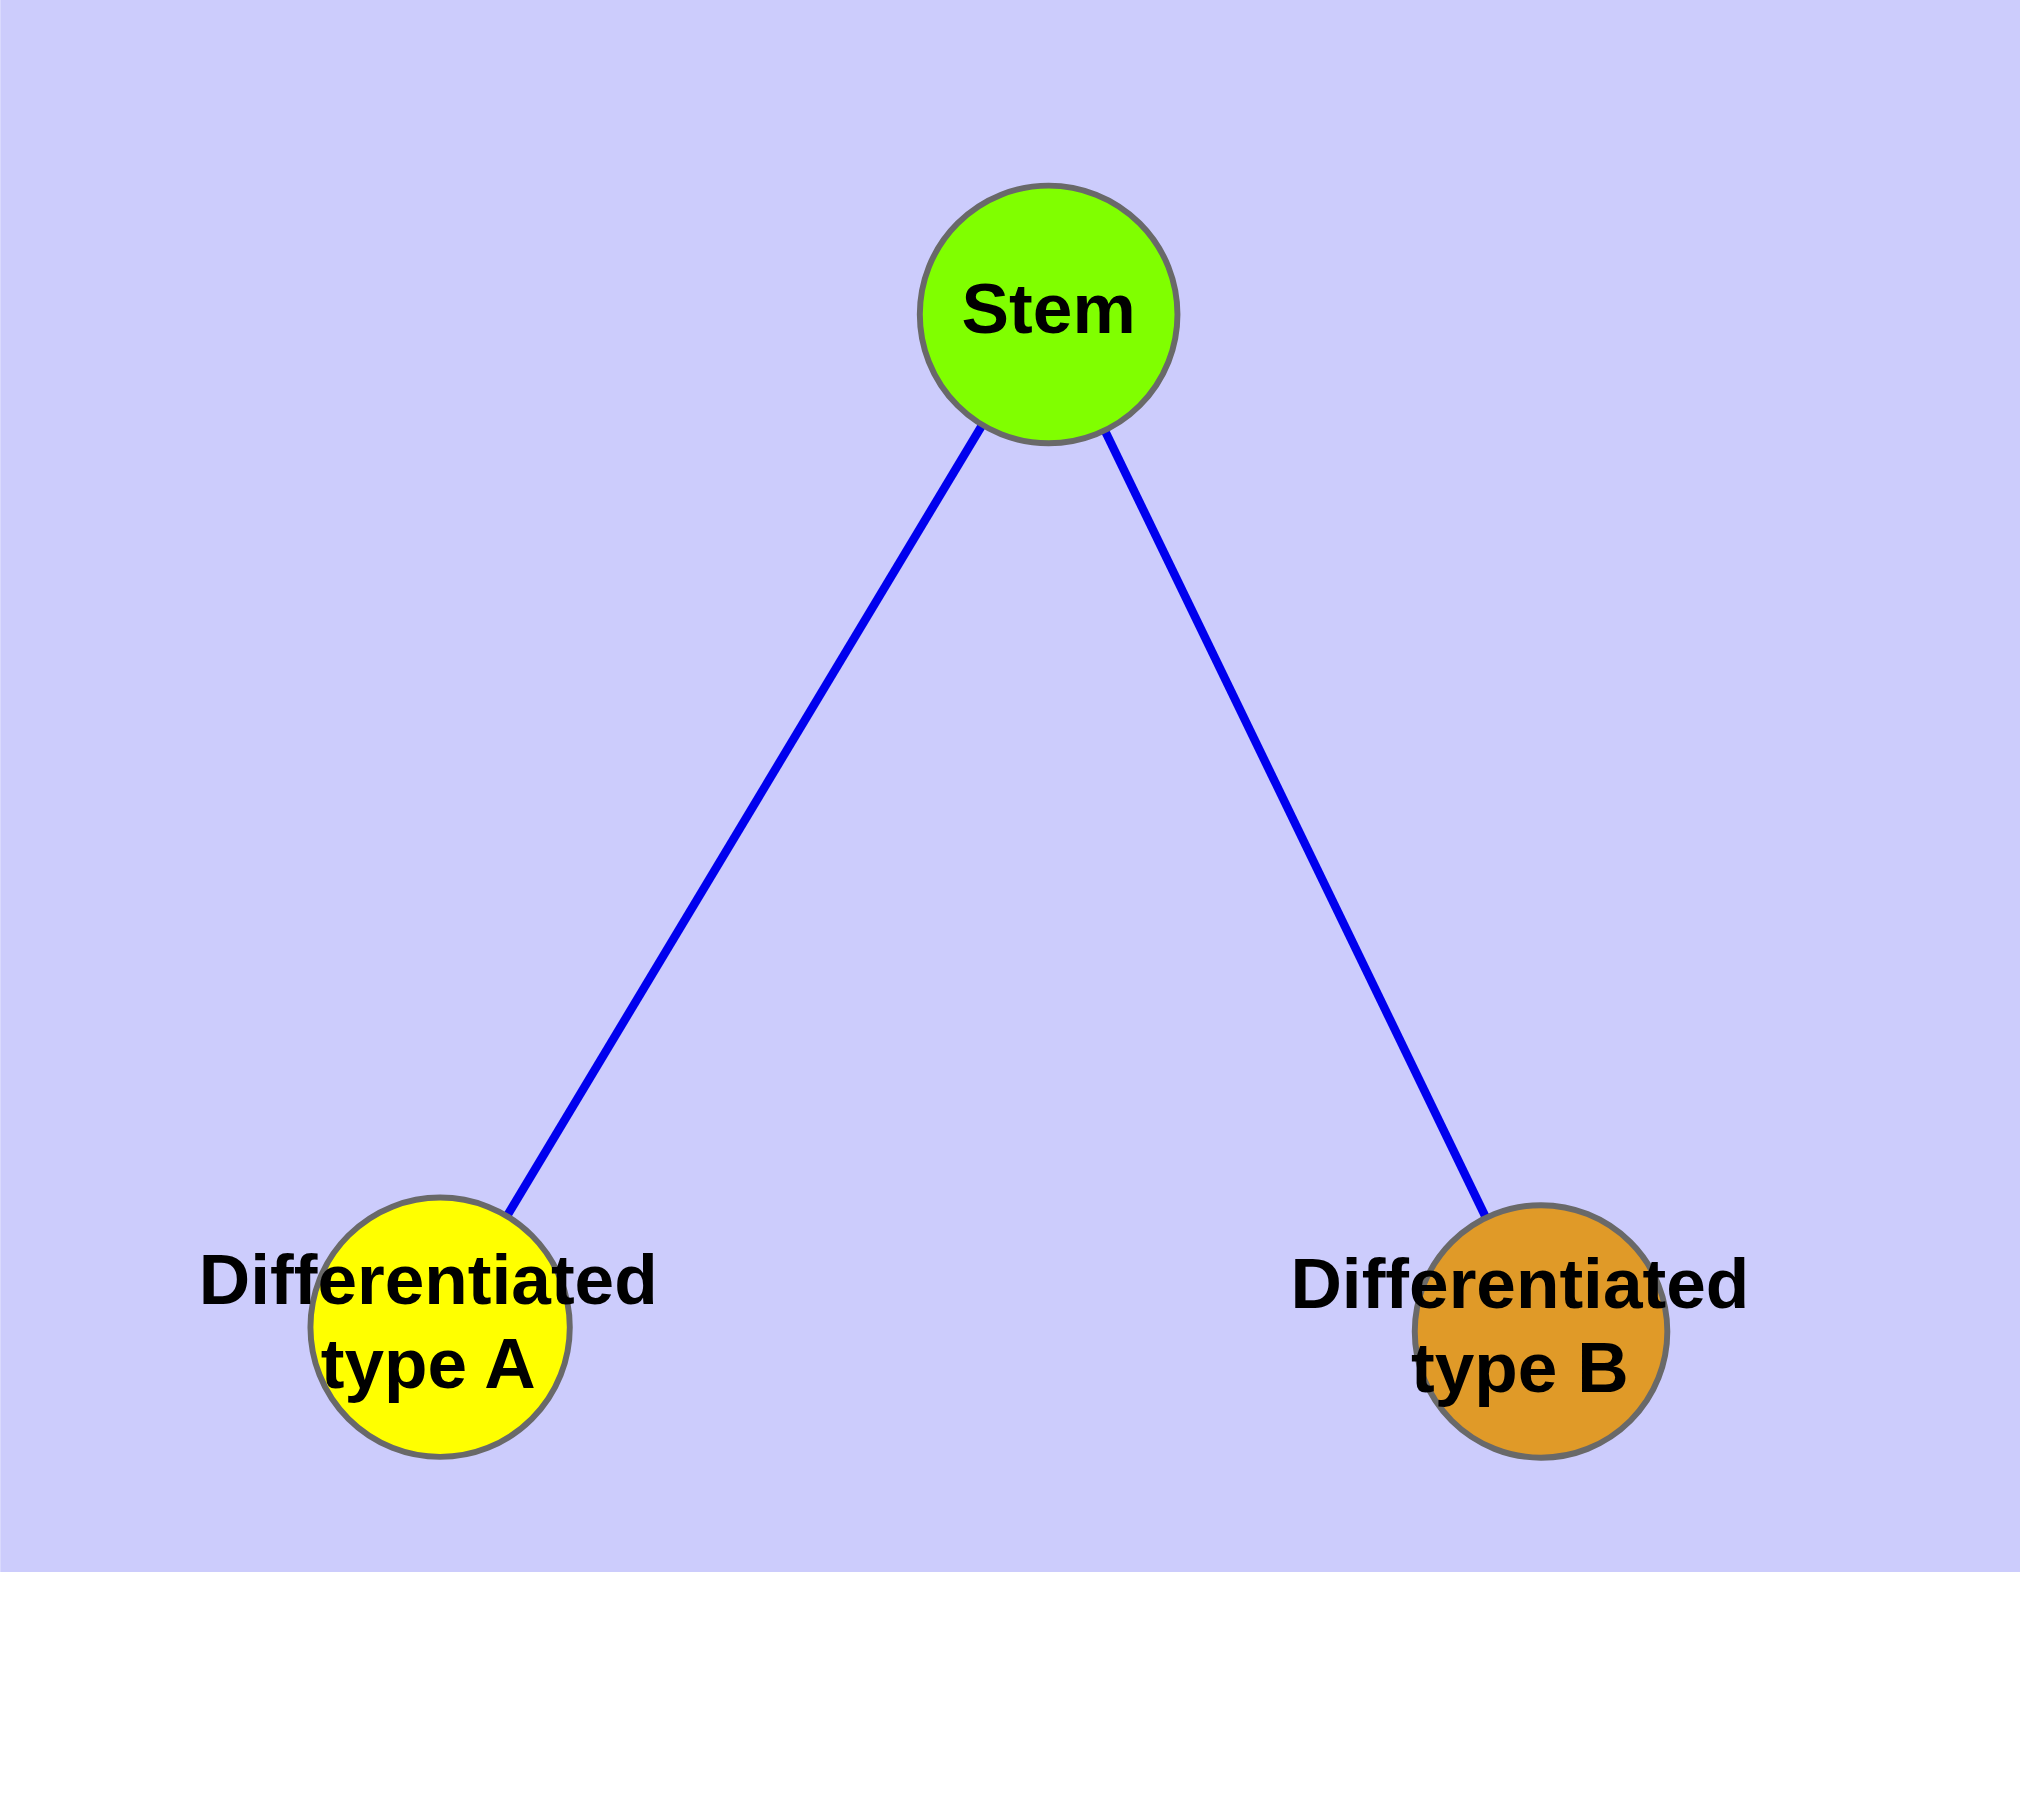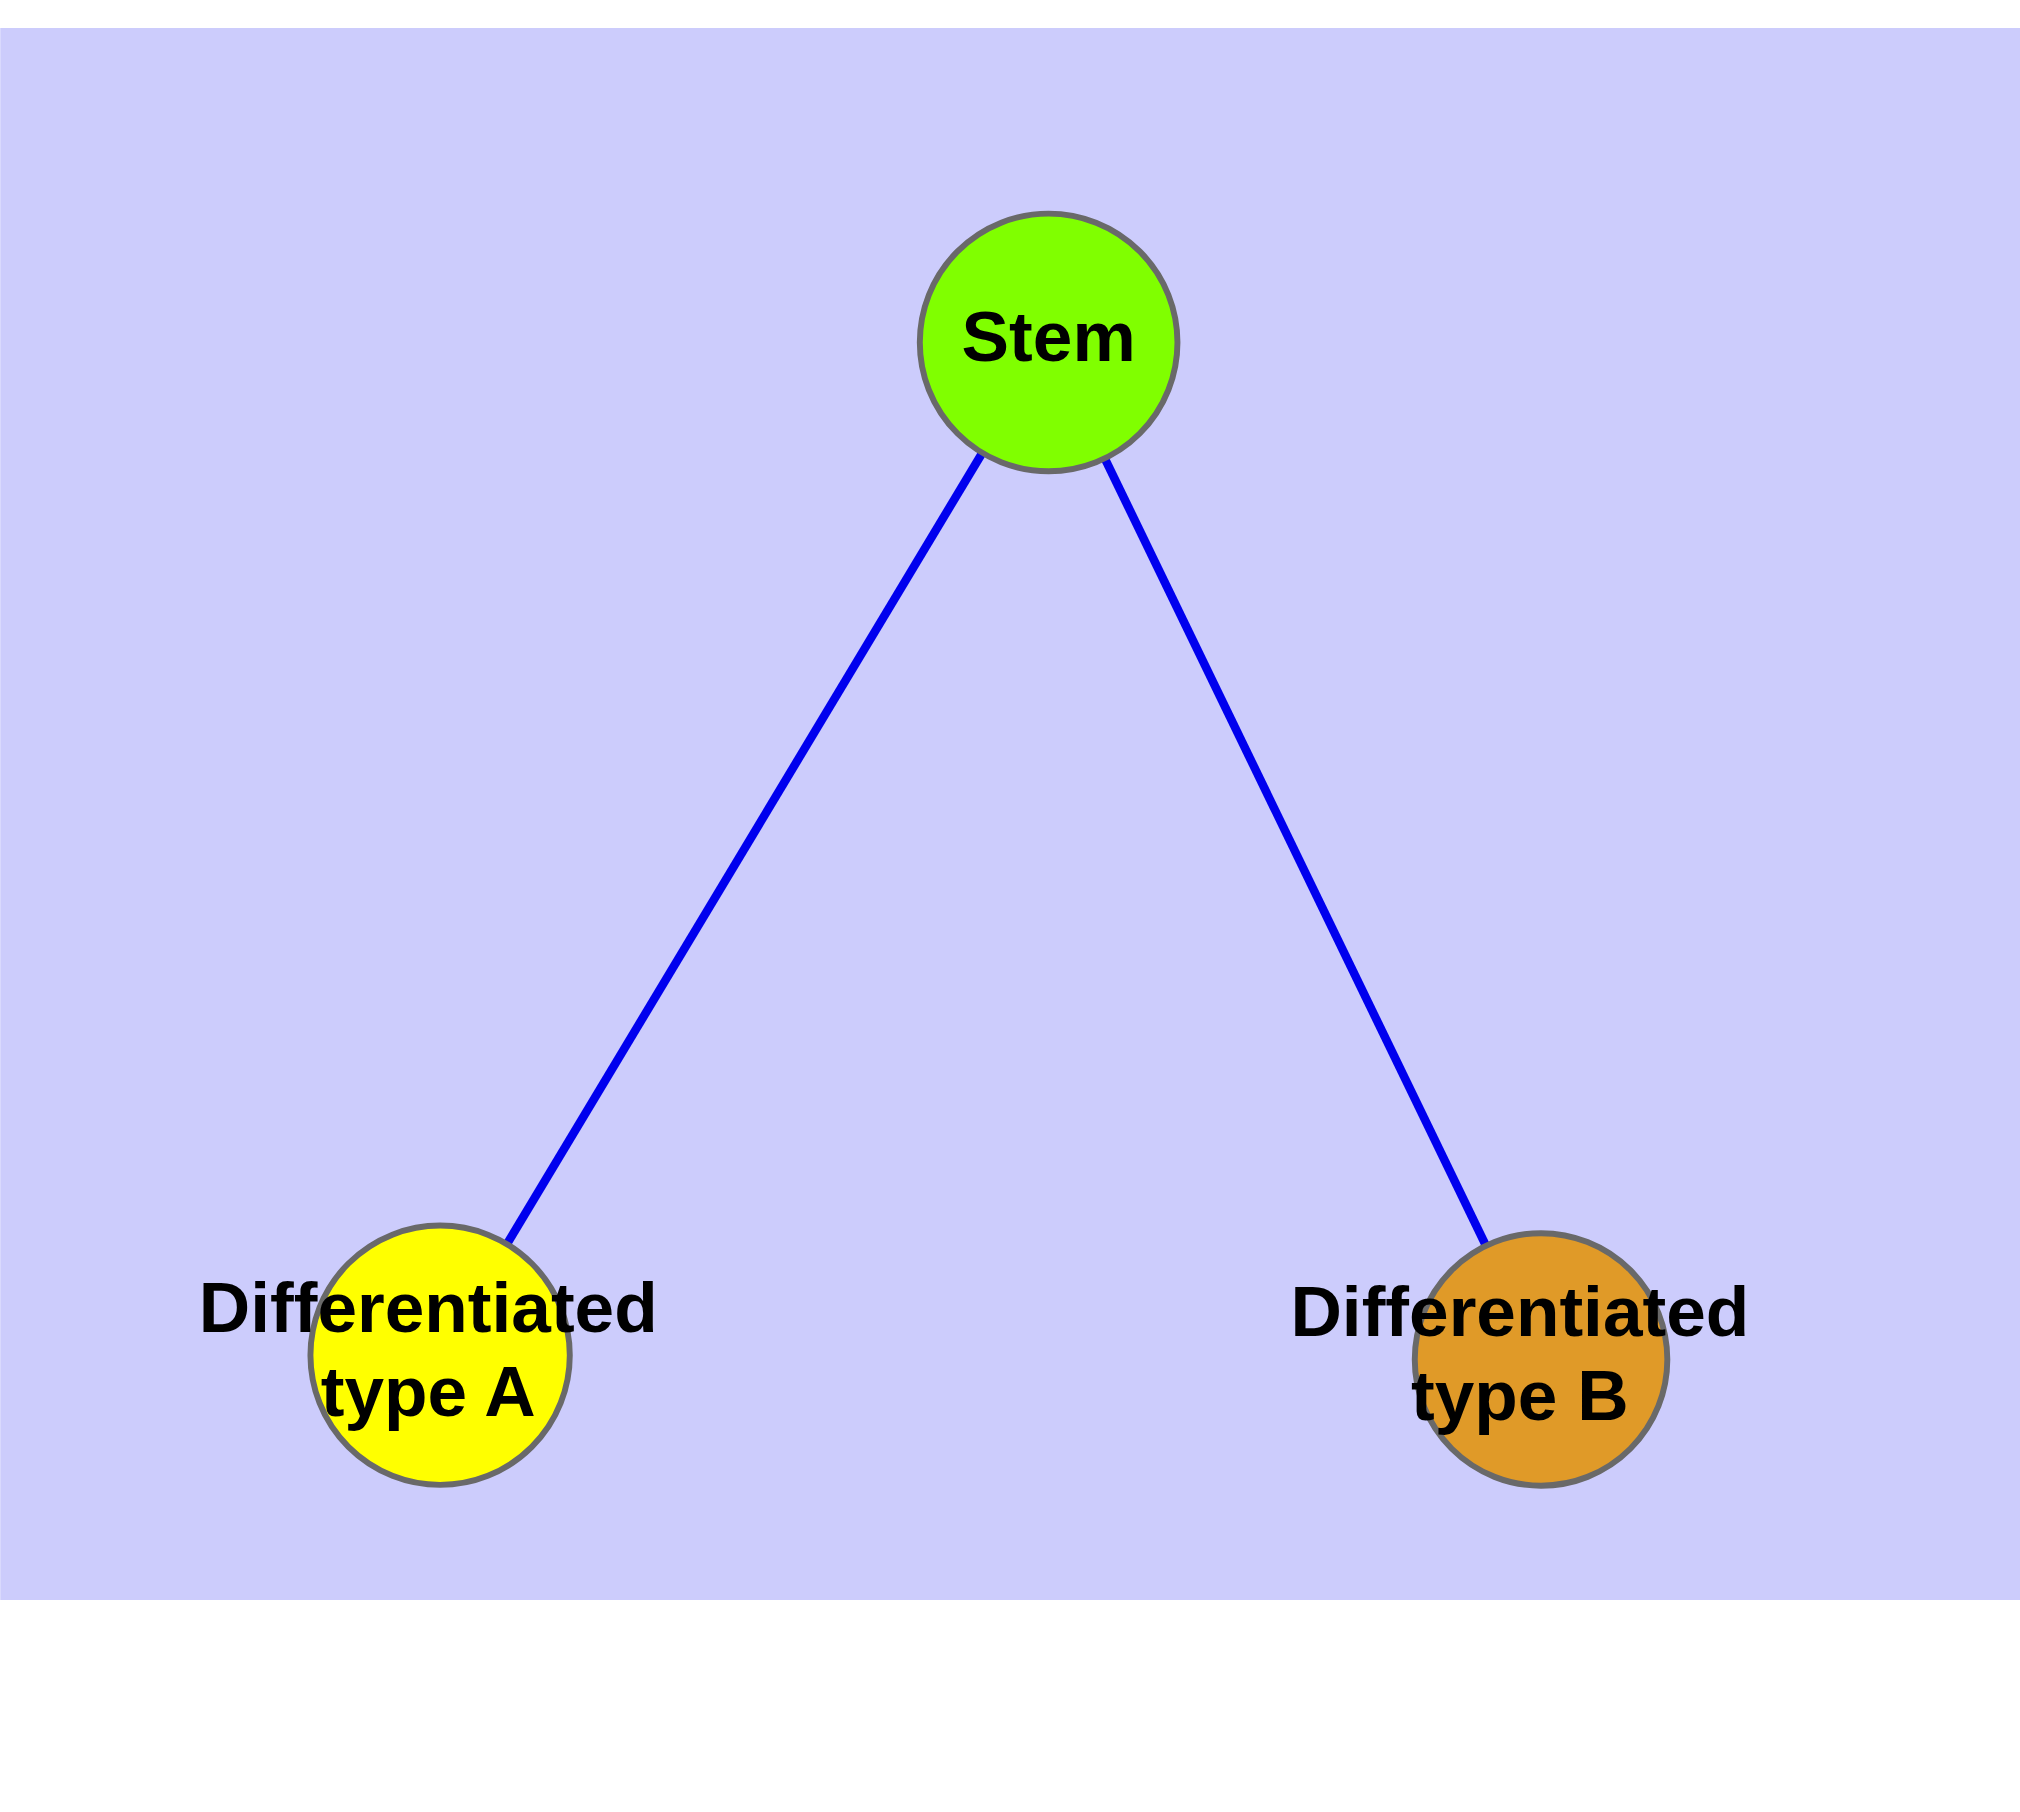--- a/index.html
+++ b/index.html
@@ -30,21 +30,21 @@
     font-weight: bold;
     fill: #000000;
     text-anchor: middle;
     dominant-baseline: middle;
     paint-order: normal;
   }
 </style>
 </head>
 <body>
 
-<div id="stage" style="width: 2021px; height: 1572px; margin-top: 28px;">
+<div id="stage" style="width: 2021px; height: 1572px;">
   <svg id="graph-canvas" viewBox="0 0 2384 2138" xmlns="http://www.w3.org/2000/svg" style="width: 2021px; height: 1812px;">
     <rect id="bg-rect" x="0" y="0" width="2384" height="2138" fill="#ccccfc"></rect>
     <g id="edges-layer">
         <line x1="1160.7765832273637" y1="497.86209337507006" x2="595.7384398589378" y2="1438.2807303183415" stroke="#0000ee" stroke-width="10" stroke-linecap="butt"></line>
         <line x1="1301.4949322952807" y1="504.2081217802697" x2="1754.8123974134076" y2="1440.4920428504115" stroke="#0000ee" stroke-width="10" stroke-linecap="butt"></line>
       </g>
     <g id="nodes-layer">
         <circle cx="1237" cy="371" r="152" fill="#80ff00" stroke="#696969" stroke-width="7"></circle>
         <circle cx="519" cy="1566" r="153" fill="#ffff00" stroke="#696969" stroke-width="7"></circle>
         <circle cx="1818" cy="1571" r="149" fill="#e09a28" stroke="#696969" stroke-width="7"></circle>

